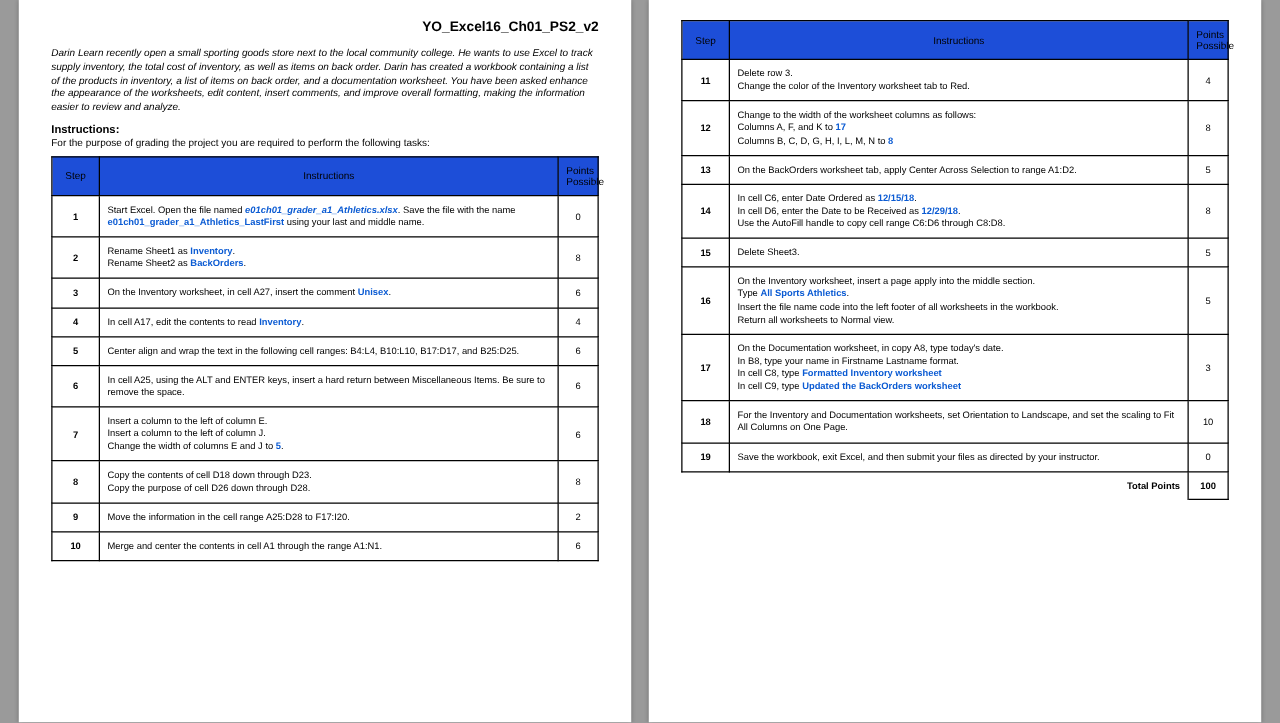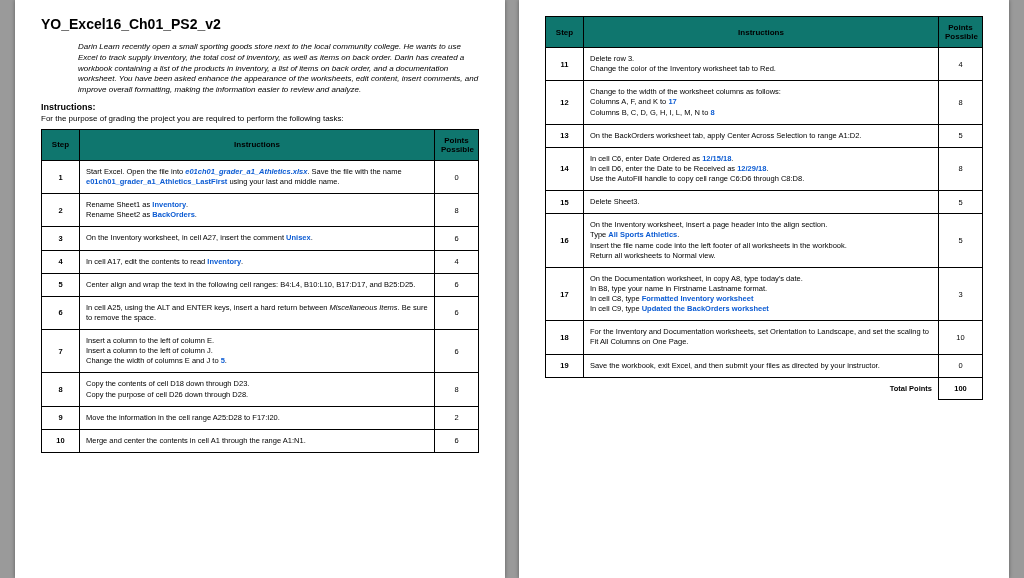--- a/index.html
+++ b/index.html
@@ -17,50 +17,50 @@
     padding-top:0;
   }
   .page {
     background:#fff;
     width:490px;
     height:578px;
     padding:12px 26px 20px 26px;
     box-shadow:0 0 4px rgba(0,0,0,.4);
     overflow:hidden;
   }
-  .title { font-weight:bold; font-size:14px; text-align:left; margin:4px 0 10px 0; }
+  .title { font-weight:bold; font-size:11px; text-align:right; margin:4px 0 10px 0; }
   .section-h { font-weight:bold; font-size:9px; margin:6px 0 2px 0; }
-  .desc { font-style:italic; font-size:8px; line-height:1.35; margin-bottom:6px;margin-left:37px; }
+  .desc { font-style:italic; font-size:8px; line-height:1.35; margin-bottom:6px; }
   .instr-lead { font-size:8px; margin:0 0 6px 0; }
   table.task {
     width:100%;
     border-collapse:collapse;
     table-layout:fixed;
     font-size:7.5px;
   }
   table.task th, table.task td {
     border:1px solid #000;
     padding:6px 6px;
     vertical-align:middle;
   }
   table.task th {
-    background:#0f766e;
-    font-weight:bold;
+    background:#1d4ed8;
+    font-weight:normal;
     text-align:center;
     font-size:8px;
   }
   table.task td.step { width:38px; text-align:center; font-weight:bold; }
   table.task td.inst { line-height:1.35; }
   table.task td.pts  { width:54px; text-align:center; }
   table.task th.step { width:38px; }
-  table.task th.pts  { width:44px;margin-left:13px; }
+  table.task th.pts  { width:32px;margin-left:13px; }
   .blue { color:#0b5bd3; font-weight:bold; }
   .bluei { color:#0b5bd3; font-weight:bold; font-style:italic; }
   .bold { font-weight:bold; }
-  .ital { font-style:italic; }
+  .ital { }
   .total-label { text-align:right; font-weight:bold; padding-right:8px; }
   .page2 { padding-top:16px; }
 </style>
 </head>
 <body>
 
 <div class="page">
   <div class="title">YO_Excel16_Ch01_PS2_v2</div>
 
   <div class="desc">Darin Learn recently open a small sporting goods store next to the local community college. He wants to use Excel to track supply inventory, the total cost of inventory, as well as items on back order. Darin has created a workbook containing a list of the products in inventory, a list of items on back order, and a documentation worksheet. You have been asked enhance the appearance of the worksheets, edit content, insert comments, and improve overall formatting, making the information easier to review and analyze.</div>
@@ -72,21 +72,21 @@
     <tbody>
         <tr>
       <th class="step">Step</th>
       <th>Instructions</th>
       <th class="pts">Points Possible</th>
     </tr>
 
     <tr>
       <td class="step">1</td>
       <td class="inst">
-        <span>Start Excel. Open the file into </span><span class="bluei">e01ch01_grader_a1_Athletics.xlsx</span><span>. Save the file with the name </span><span class="blue">e01ch01_grader_a1_Athletics_LastFirst</span><span> using your last and middle name.</span>
+        <span>Start Excel. Open the file named </span><span class="bluei">e01ch01_grader_a1_Athletics.xlsx</span><span>. Save the file with the name </span><span class="blue">e01ch01_grader_a1_Athletics_LastFirst</span><span> using your last and middle name.</span>
       </td>
       <td class="pts">0</td>
     </tr>
 
     <tr>
       <td class="step">2</td>
       <td class="inst">
         <span>Rename Sheet1 as </span><span class="blue">Inventory</span><span>.</span><br>
         <span>Rename Sheet2 as </span><span class="blue">BackOrders</span><span>.</span>
       </td>
@@ -203,21 +203,21 @@
 
     <tr>
       <td class="step">15</td>
       <td class="inst">Delete Sheet3.</td>
       <td class="pts">5</td>
     </tr>
 
     <tr>
       <td class="step">16</td>
       <td class="inst">
-        <span>On the Inventory worksheet, insert a page header into the align section.</span><br>
+        <span>On the Inventory worksheet, insert a page apply into the middle section.</span><br>
         <span>Type </span><span class="blue">All Sports Athletics</span><span>.</span><br>
         <span>Insert the file name code into the left footer of all worksheets in the workbook.</span><br>
         <span>Return all worksheets to Normal view.</span>
       </td>
       <td class="pts">5</td>
     </tr>
 
     <tr>
       <td class="step">17</td>
       <td class="inst">

